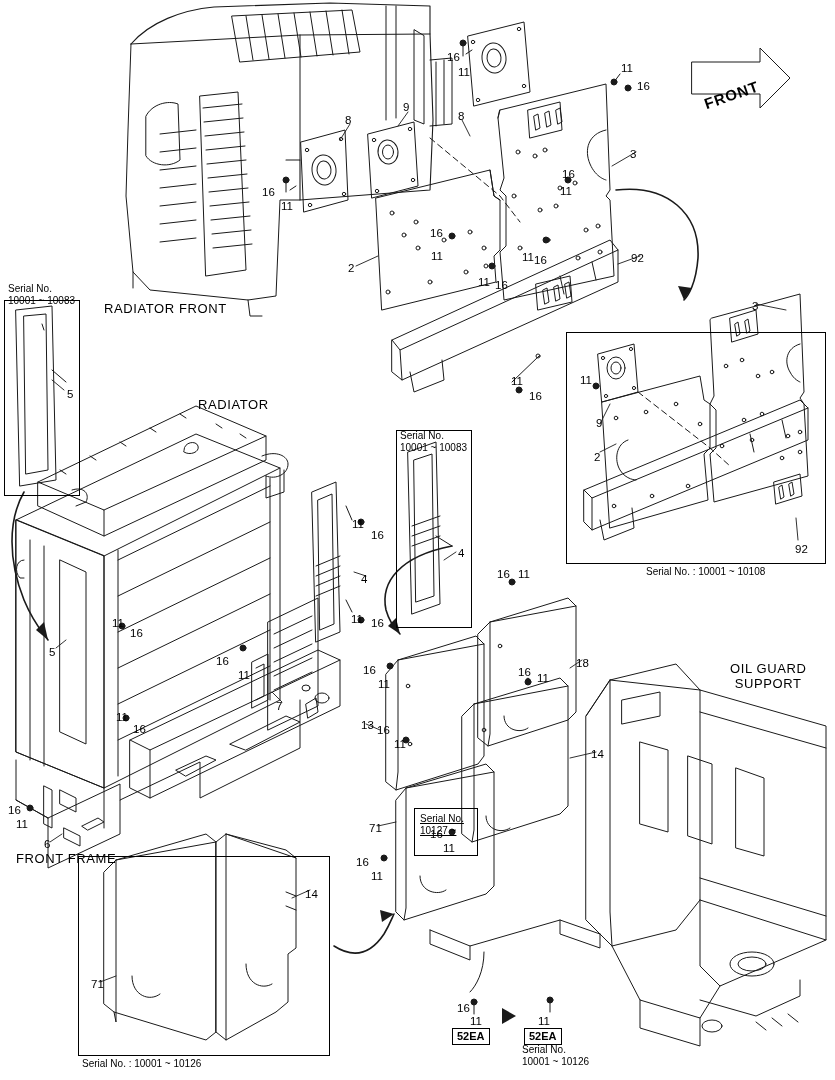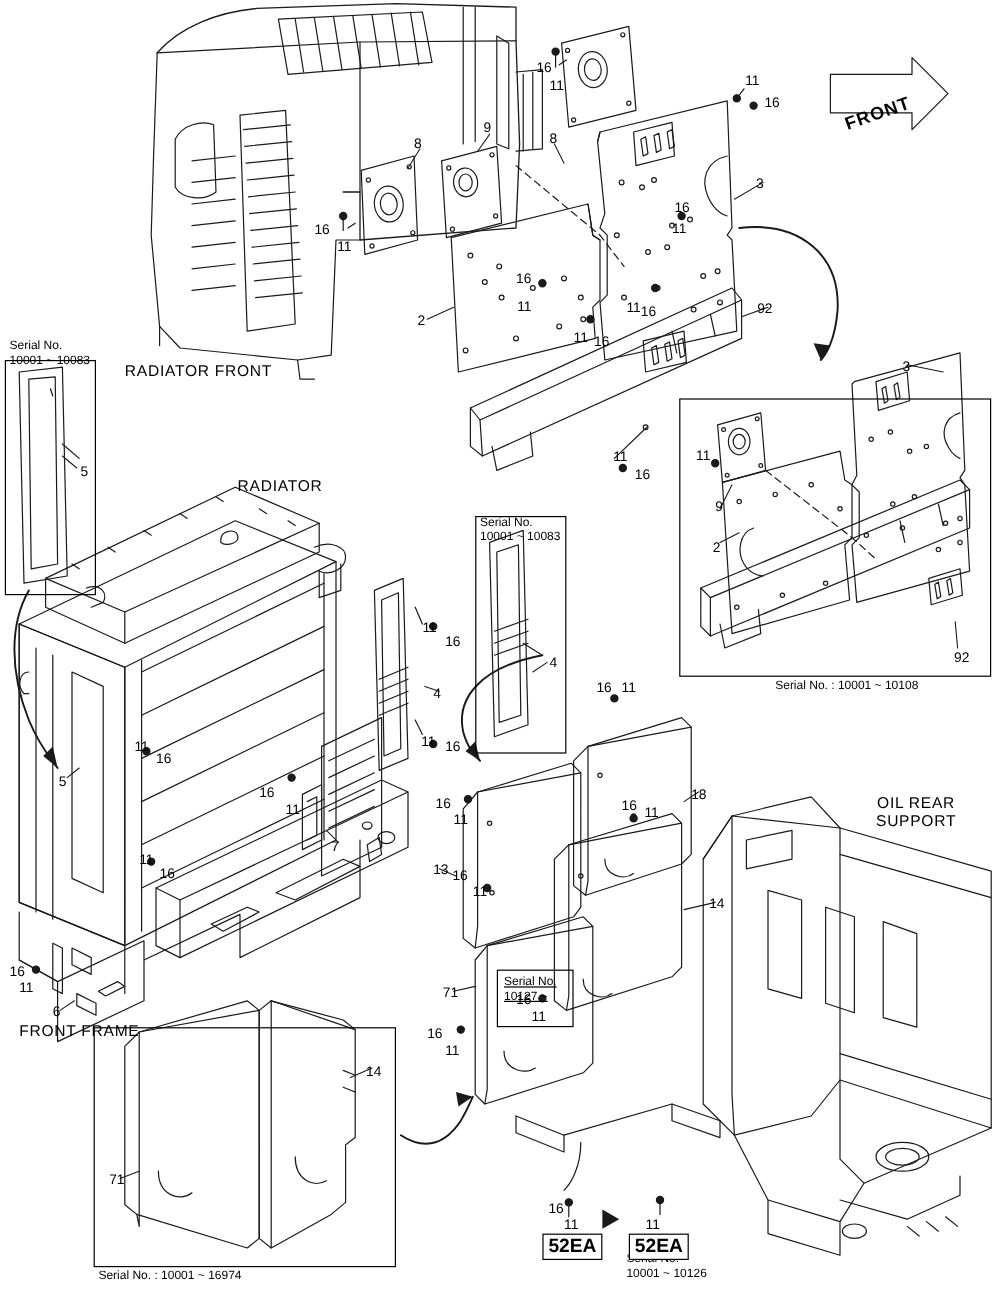--- a/index.html
+++ b/index.html
@@ -15,21 +15,21 @@
     position:absolute;
     font-size:11px;
     line-height:1.15;
     color:#000;
     white-space:pre;
   }
   .lbl.num { font-size:11.5px; }
   .lbl.title { font-size:13px; letter-spacing:0.6px; }
   .lbl.serial { font-size:10px; line-height:1.2; }
   .lbl.ea {
-    font-size:16px; font-weight:bold;
+    font-size:11px; font-weight:bold;
     border:1.6px solid #000; padding:1px 4px; background:#fff;
   }
   .lbl.front {
     font-size:15px; font-weight:bold; letter-spacing:1px;
     transform:rotate(-19deg); transform-origin:left top;
   }
   .box {
     position:absolute; border:1.3px solid #000; background:transparent;
   }
   .u { text-decoration:underline; }
@@ -416,33 +416,33 @@
 
   <div class="box" style="left:4px; top:300px; width:74px; height:194px;"></div>
   <div class="box" style="left:396px; top:430px; width:74px; height:196px;"></div>
   <div class="box" style="left:566px; top:332px; width:258px; height:230px;"></div>
   <div class="box" style="left:414px; top:808px; width:62px; height:46px;"></div>
   <div class="box" style="left:78px; top:856px; width:250px; height:198px;"></div>
 
   <div class="lbl title" style="left:104px; top:302px;">RADIATOR FRONT</div>
   <div class="lbl title" style="left:198px; top:398px;">RADIATOR</div>
   <div class="lbl title" style="left:16px; top:852px;">FRONT FRAME</div>
-  <div class="lbl title" style="left:730px; top:662px; text-align:center;">OIL REAR
+  <div class="lbl title" style="left:730px; top:662px; text-align:center;">OIL GUARD
 SUPPORT</div>
 
   <div class="lbl front" style="left:702px; top:96px;">FRONT</div>
 
   <div class="lbl serial" style="left:8px; top:283px;">Serial No.
 10001 ~ 10083</div>
   <div class="lbl serial" style="left:400px; top:430px;">Serial No.
 10001 ~ 10083</div>
   <div class="lbl serial" style="left:598px; top:566px;margin-left:48px;">Serial No. : 10001 ~ 10108</div>
   <div class="lbl serial u" style="left:420px; top:813px;">Serial No.
 10127 ~</div>
-  <div class="lbl serial" style="left:82px; top:1058px;">Serial No. : 10001 ~ 16974</div>
+  <div class="lbl serial" style="left:82px; top:1058px;">Serial No. : 10001 ~ 10126</div>
   <div class="lbl serial" style="left:522px; top:1044px;">Serial No.
 10001 ~ 10126</div>
 
   <div class="lbl ea" style="left:452px; top:1028px;">52EA</div>
   <div class="lbl ea" style="left:524px; top:1028px;">52EA</div>
 
   <div id="callouts">
       <div class="lbl num" style="left: 262px; top: 186px;">16</div>
       <div class="lbl num" style="left: 281px; top: 200px;">11</div>
       <div class="lbl num" style="left: 345px; top: 114px;">8</div>

